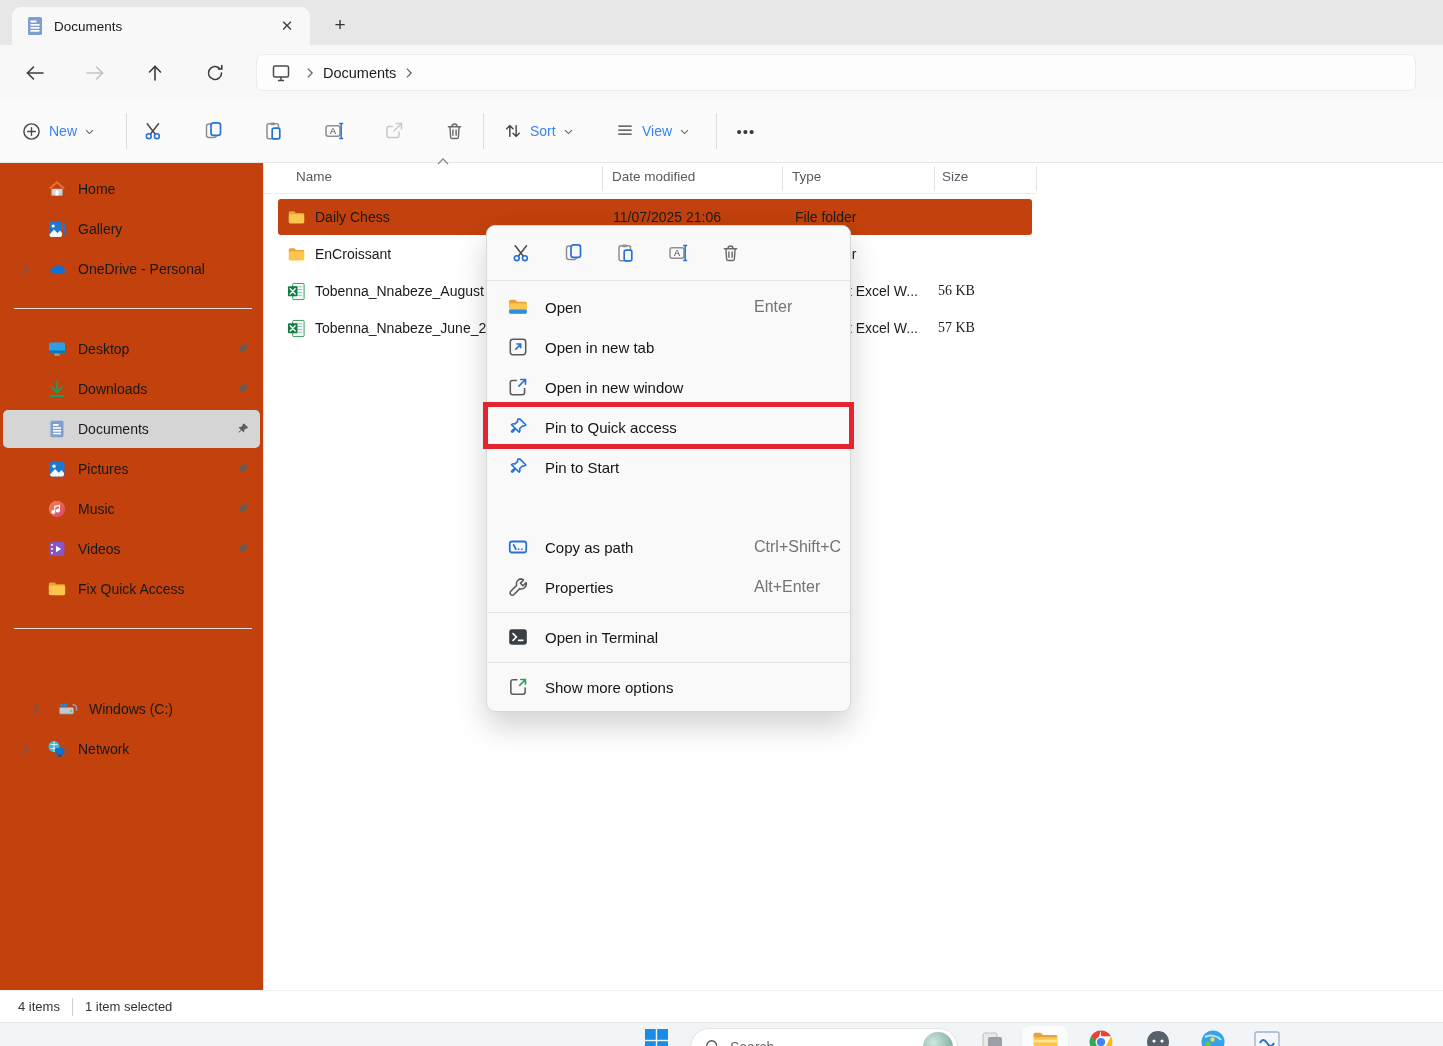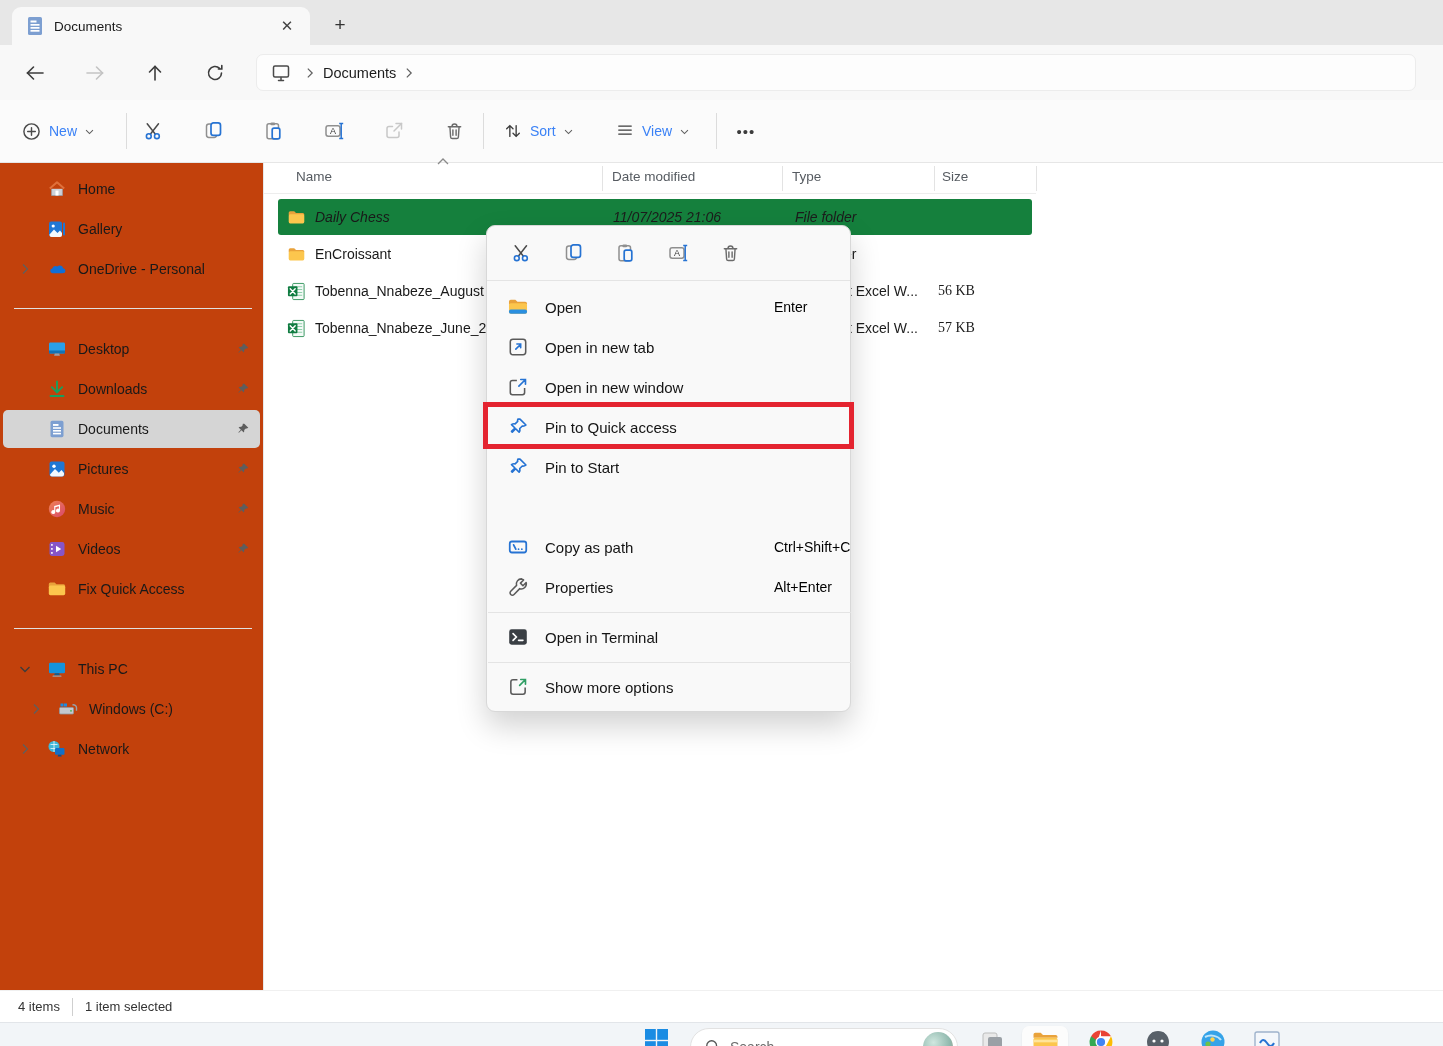--- a/index.html
+++ b/index.html
@@ -38,36 +38,36 @@
   .si .pin { margin-right:10px; }
   .vdivider { position:absolute; left:263px; top:163px; width:1px; height:827px; background:#e8e8e8; }
 
   
   .filepanel { position:absolute; left:264px; top:163px; width:1179px; height:827px; }
   .fl-header { position:absolute; left:0; top:0; width:772px; height:31px; border-bottom:1px solid #ededed; }
   .fl-h { position:absolute; top:6px; font-size:13.5px; color:#565b61; }
   .fl-hsep { position:absolute; top:3px; width:1px; height:25px; background:#e3e3e3; }
   .sortcaret { position:absolute; left:172px; top:-6px; }
   .frow { position:absolute; left:14px; width:754px; height:36px; border-radius:3px; display:flex; align-items:center; }
-  .frow.sel { background:#15803d;font-style:italic; }
+  .frow.sel { background:#c2410c; }
   .frow .fic { width:19px; height:19px; margin-left:9px; }
   .fcell-name { font-size:14px; margin-left:9px; white-space:nowrap; overflow:hidden; max-width:300px; }
   .fcell { position:absolute; font-size:14px; color:#1c1c1c; white-space:nowrap; }
   .fcell.date { left:335px; width:168px; overflow:hidden; }
   .fcell.type { left:517px; width:140px; overflow:hidden; }
   .fcell.size { left:660px; width:82px; text-align:left;font-family:Liberation Serif, serif; }
 
   
   .cmenu { position:absolute; left:486px; top:225px; width:365px; height:487px; background:#f9f9f9; border:1px solid #d8d8d8; border-radius:9px; box-shadow:0 14px 30px rgba(0,0,0,.18); }
   .cmenu-iconrow { position:absolute; left:0; top:0; width:100%; height:55px; display:flex; align-items:center; gap:18px; padding-left:18px; border-bottom:1px solid #e4e4e4; }
   .cmi-btn { width:34px; height:34px; border-radius:5px; display:flex; align-items:center; justify-content:center; }
   .citem { position:absolute; left:5px; width:355px; height:40px; border-radius:5px; display:flex; align-items:center; }
   .citem .mic { width:22px; height:22px; margin-left:15px; }
   .citem .mlabel { font-size:15px; margin-left:16px; color:#141414; }
-  .citem .mshort { position:absolute; left:262px; font-size:14px; color:#000000;margin-left:20px; }
+  .citem .mshort { position:absolute; left:262px; font-size:16px; color:#737373; }
   .citem .msub { position:absolute; right:14px; }
   .msep { position:absolute; left:1px; width:363px; height:1px; background:#e4e4e4; }
   .redbox { position:absolute; left:483px; top:402px; width:371px; height:47px; border:5px solid #e42430; z-index:30; pointer-events:none; }
 
   
   .statusbar { position:absolute; left:0; top:990px; width:1443px; height:32px; background:#fff; border-top:1px solid #f0f0f0; display:flex; align-items:center; }
   .status-txt { font-size:13px; color:#333; }
   .status-sep { width:1px; height:18px; background:#cfcfcf; margin:0 12px; }
 
   
@@ -342,31 +342,20 @@
     <span class="nochev"></span>
     <svg class="ic" viewBox="0 0 20 20">
       <path d="M1.8 5 q0-1.6 1.6-1.6 h4.2 l1.9 1.9 h7.1 q1.6 0 1.6 1.6 v.8 h-16.4 z" fill="#e9a23b"></path>
       <rect x="1.8" y="6.6" width="16.4" height="9.6" rx="1.6" fill="#fcc64d"></rect>
     </svg>
     <span class="lbl">Fix Quick Access</span>
   </div>
 
   <div class="sidebar-divider" style="top:465px"></div>
 
-  <div class="si" style="top:487px">
-    <svg class="chev" width="16" height="16" viewBox="0 0 16 16" fill="none" stroke="#3c3c3c" stroke-width="1.3">
-        <path d="M3.5 6 L8 10.5 12.5 6"></path>
-      </svg>
-    <svg class="ic" viewBox="0 0 20 20">
-      <rect x="2" y="3.8" width="16" height="10.4" rx="1.2" fill="#1493dc"></rect>
-      <path d="M7.8 14.2 h4.4 l.7 2.4 h-5.8 z" fill="#0d5f92"></path>
-      <rect x="5.5" y="16.6" width="9" height="1.2" rx=".6" fill="#9aa0a8"></rect>
-    </svg>
-    <span class="lbl">This PC</span>
-  </div>
 
   <div class="si" style="top:527px; padding-left:11px">
     <svg class="chev" width="16" height="16" viewBox="0 0 16 16" fill="none" stroke="#5f5f5f" stroke-width="1.3">
         <path d="M6 3.5 l4.5 4.5 -4.5 4.5"></path>
       </svg>
     <svg class="ic" viewBox="0 0 20 20">
       <rect x="1.5" y="8.5" width="14" height="6.5" rx="1" fill="#c3c8cf" stroke="#8f959d" stroke-width=".8"></rect>
       <circle cx="13" cy="11.8" r=".9" fill="#3db54a"></circle>
       <rect x="2.5" y="4.5" width="3" height="3" fill="#1b8ce3"></rect>
       <rect x="6" y="4.5" width="3" height="3" fill="#1b8ce3"></rect>

